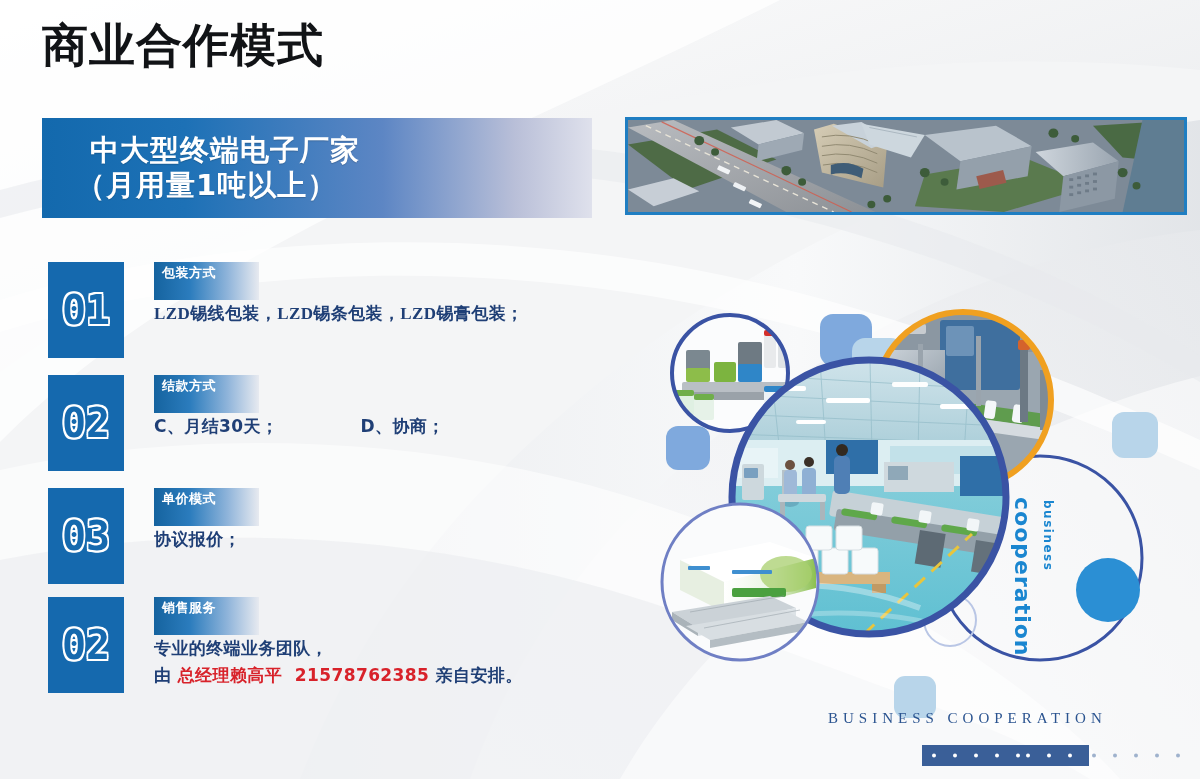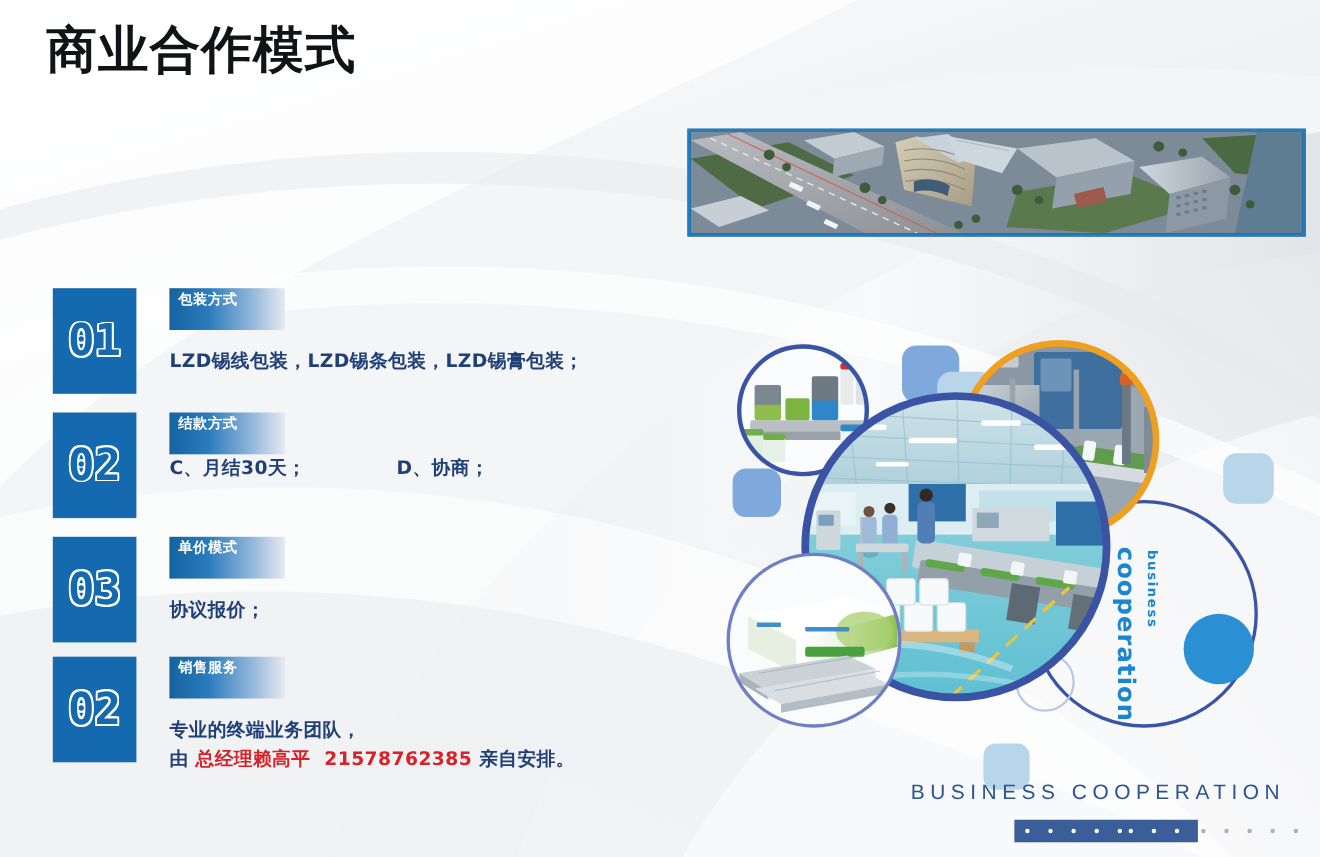--- a/index.html
+++ b/index.html
@@ -100,21 +100,21 @@
   }
   .line{
     color:#1f3f76;
     font-size:17px;
     font-weight:bold;
     letter-spacing:.4px;
     line-height:1.55;
     white-space:pre;
     font-family:"DejaVu Sans","Liberation Sans",sans-serif;
   }
-  .line.first{ margin-top:16px; }
+  .line.first{ margin-top:1px;font-family:Liberation Serif, serif; }
   .hl-red{ color:#d8222a; }
 
   
   .foot-note{
     position:absolute; left:72px; top:715px;
     font-size:19px; font-weight:bold; color:#1f3f76;
     letter-spacing:.5px; z-index:12;
     font-family:"DejaVu Sans","Liberation Sans",sans-serif;
   }
 
@@ -129,22 +129,22 @@
     white-space:nowrap;
     font-family:"DejaVu Sans","Liberation Sans",sans-serif;
     font-weight:bold;
     color:#1a86d0;
   }
   .vt-small{ left:1055px; top:500px; font-size:12px; letter-spacing:1.5px; }
   .vt-big{ left:1035px; top:497px; font-size:22px; letter-spacing:1px; }
 
   .bc-label{
     position:absolute; left:828px; top:710px;
-    font-size:19px; letter-spacing:5px; color:#2b5490;
-    font-family:Liberation Sans, sans-serif;
+    font-size:15px; letter-spacing:5px; color:#2b5490;
+    font-family:Liberation Serif, serif;
     z-index:13;
   }
   .dots-bar{
     position:absolute; left:922px; top:745px;
     width:270px; height:21px; z-index:13;
   }
 </style>
 </head>
 <body>
 
@@ -173,20 +173,24 @@
     <path d="M1200,230 C1020,250 840,330 700,450 C600,536 520,640 470,779 L1200,779 Z" fill="url(#gw3)" opacity="0.8"></path>
     <path d="M0,470 C180,430 420,430 640,500 C880,576 1040,690 1120,779 L0,779 Z" fill="#ffffff" opacity="0.55"></path>
     <path d="M0,560 C200,520 460,530 700,620 C880,686 1010,730 1090,779 L0,779 Z" fill="#eceef1" opacity="0.7"></path>
     <path d="M620,779 C700,640 840,520 1020,440 C1100,404 1160,386 1200,376 L1200,779 Z" fill="#ffffff" opacity="0.5"></path>
     <path d="M0,300 C160,250 360,230 560,250 C760,270 960,330 1200,440 L1200,470 C950,360 740,300 540,282 C340,264 150,286 0,332 Z" fill="#ffffff" opacity="0.65"></path>
     <path d="M0,190 C220,130 480,120 720,170 C940,216 1100,290 1200,356 L1200,382 C1080,310 920,240 700,196 C470,150 210,160 0,218 Z" fill="#e8eaed" opacity="0.55"></path>
   </svg>
 
   <div class="main-title">商业合作模式</div>
 
+  <div class="subtitle-banner">
+    <div class="l1">中大型终端电子厂家</div>
+    <div class="l2">（月用量1吨以上）</div>
+  </div>
 
   <div class="building-photo">
     <svg viewBox="0 0 562 98" preserveAspectRatio="none">
       <defs>
         <linearGradient id="sky" x1="0" y1="0" x2="0" y2="1">
           <stop offset="0%" stop-color="#6f7d8c"></stop>
           <stop offset="100%" stop-color="#8e9aa6"></stop>
         </linearGradient>
         <linearGradient id="road" x1="0" y1="0" x2="1" y2="1">
           <stop offset="0%" stop-color="#b9bcc0"></stop>

